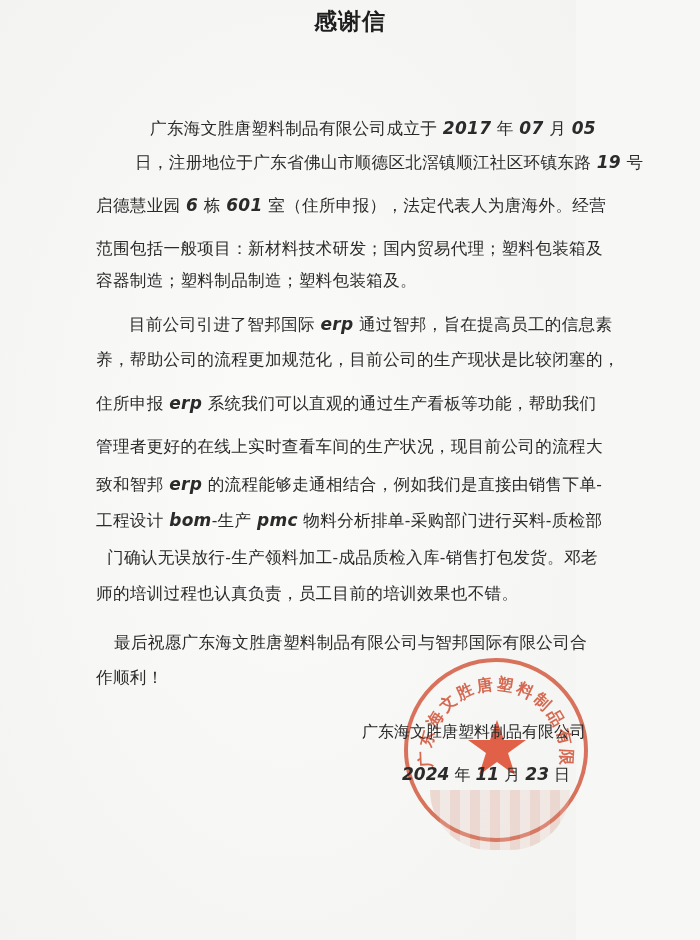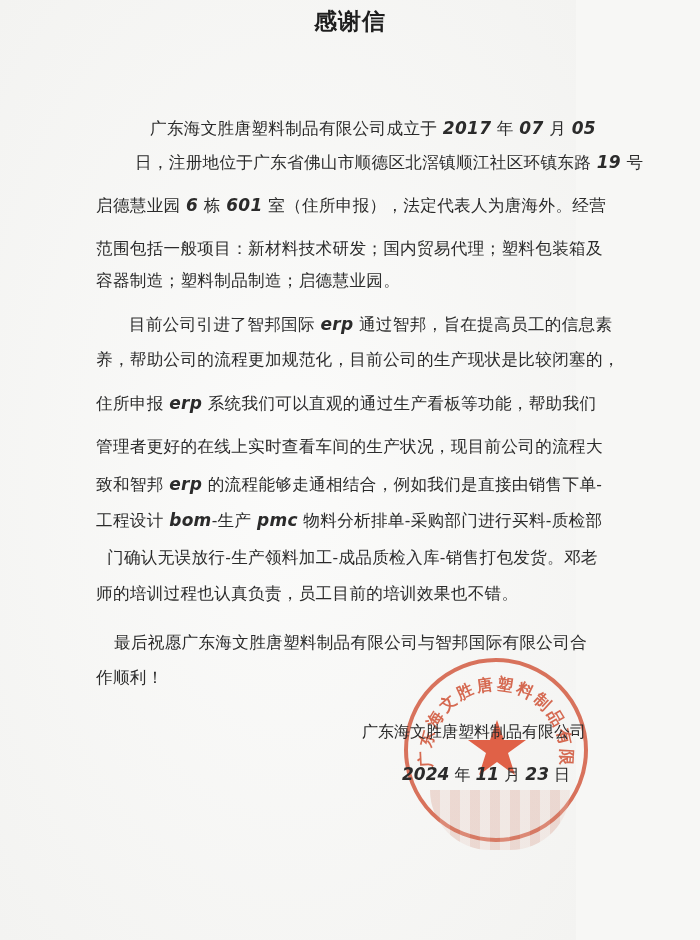--- a/index.html
+++ b/index.html
@@ -30,21 +30,21 @@
 <body>
 
 <div class="page">
   <div class="title">感谢信</div>
 
   <div id="body-lines">
       <div class="line" style="left: 150px; top: 118px;"><span>广东海文胜唐塑料制品有限公司成立于 </span><span class="num">2017</span><span> 年 </span><span class="num">07</span><span> 月 </span><span class="num">05</span></div>
       <div class="line" style="left: 95px; top: 152px; margin-left: 40px;"><span>日，注册地位于广东省佛山市顺德区北滘镇顺江社区环镇东路 </span><span class="num">19</span><span> 号</span></div>
       <div class="line" style="left: 96px; top: 195px;"><span>启德慧业园 </span><span class="num">6</span><span> 栋 </span><span class="num">601</span><span> 室（住所申报），法定代表人为唐海外。经营</span></div>
       <div class="line" style="left: 96px; top: 238px;"><span>范围包括一般项目：新材料技术研发；国内贸易代理；塑料包装箱及</span></div>
-      <div class="line" style="left: 96px; top: 270px;"><span>容器制造；塑料制品制造；启德慧业园。</span></div>
+      <div class="line" style="left: 96px; top: 270px;"><span>容器制造；塑料制品制造；塑料包装箱及。</span></div>
       <div class="line" style="left: 129px; top: 314px;"><span>目前公司引进了智邦国际 </span><span class="num">erp</span><span> 通过智邦，旨在提高员工的信息素</span></div>
       <div class="line" style="left: 96px; top: 349px;"><span>养，帮助公司的流程更加规范化，目前公司的生产现状是比较闭塞的，</span></div>
       <div class="line" style="left: 96px; top: 393px;"><span>住所申报 </span><span class="num">erp</span><span> 系统我们可以直观的通过生产看板等功能，帮助我们</span></div>
       <div class="line" style="left: 96px; top: 436px;"><span>管理者更好的在线上实时查看车间的生产状况，现目前公司的流程大</span></div>
       <div class="line" style="left: 96px; top: 474px;"><span>致和智邦 </span><span class="num">erp</span><span> 的流程能够走通相结合，例如我们是直接由销售下单-</span></div>
       <div class="line" style="left: 96px; top: 510px;"><span>工程设计 </span><span class="num">bom</span><span>-生产 </span><span class="num">pmc</span><span> 物料分析排单-采购部门进行买料-质检部</span></div>
       <div class="line" style="left: 107px; top: 547px;"><span>门确认无误放行-生产领料加工-成品质检入库-销售打包发货。邓老</span></div>
       <div class="line" style="left: 96px; top: 583px;"><span>师的培训过程也认真负责，员工目前的培训效果也不错。</span></div>
       <div class="line" style="left: 114px; top: 632px; font-family: Liberation Mono, monospace;"><span>最后祝愿广东海文胜唐塑料制品有限公司与智邦国际有限公司合</span></div>
       <div class="line" style="left: 96px; top: 667px;"><span>作顺利！</span></div>

